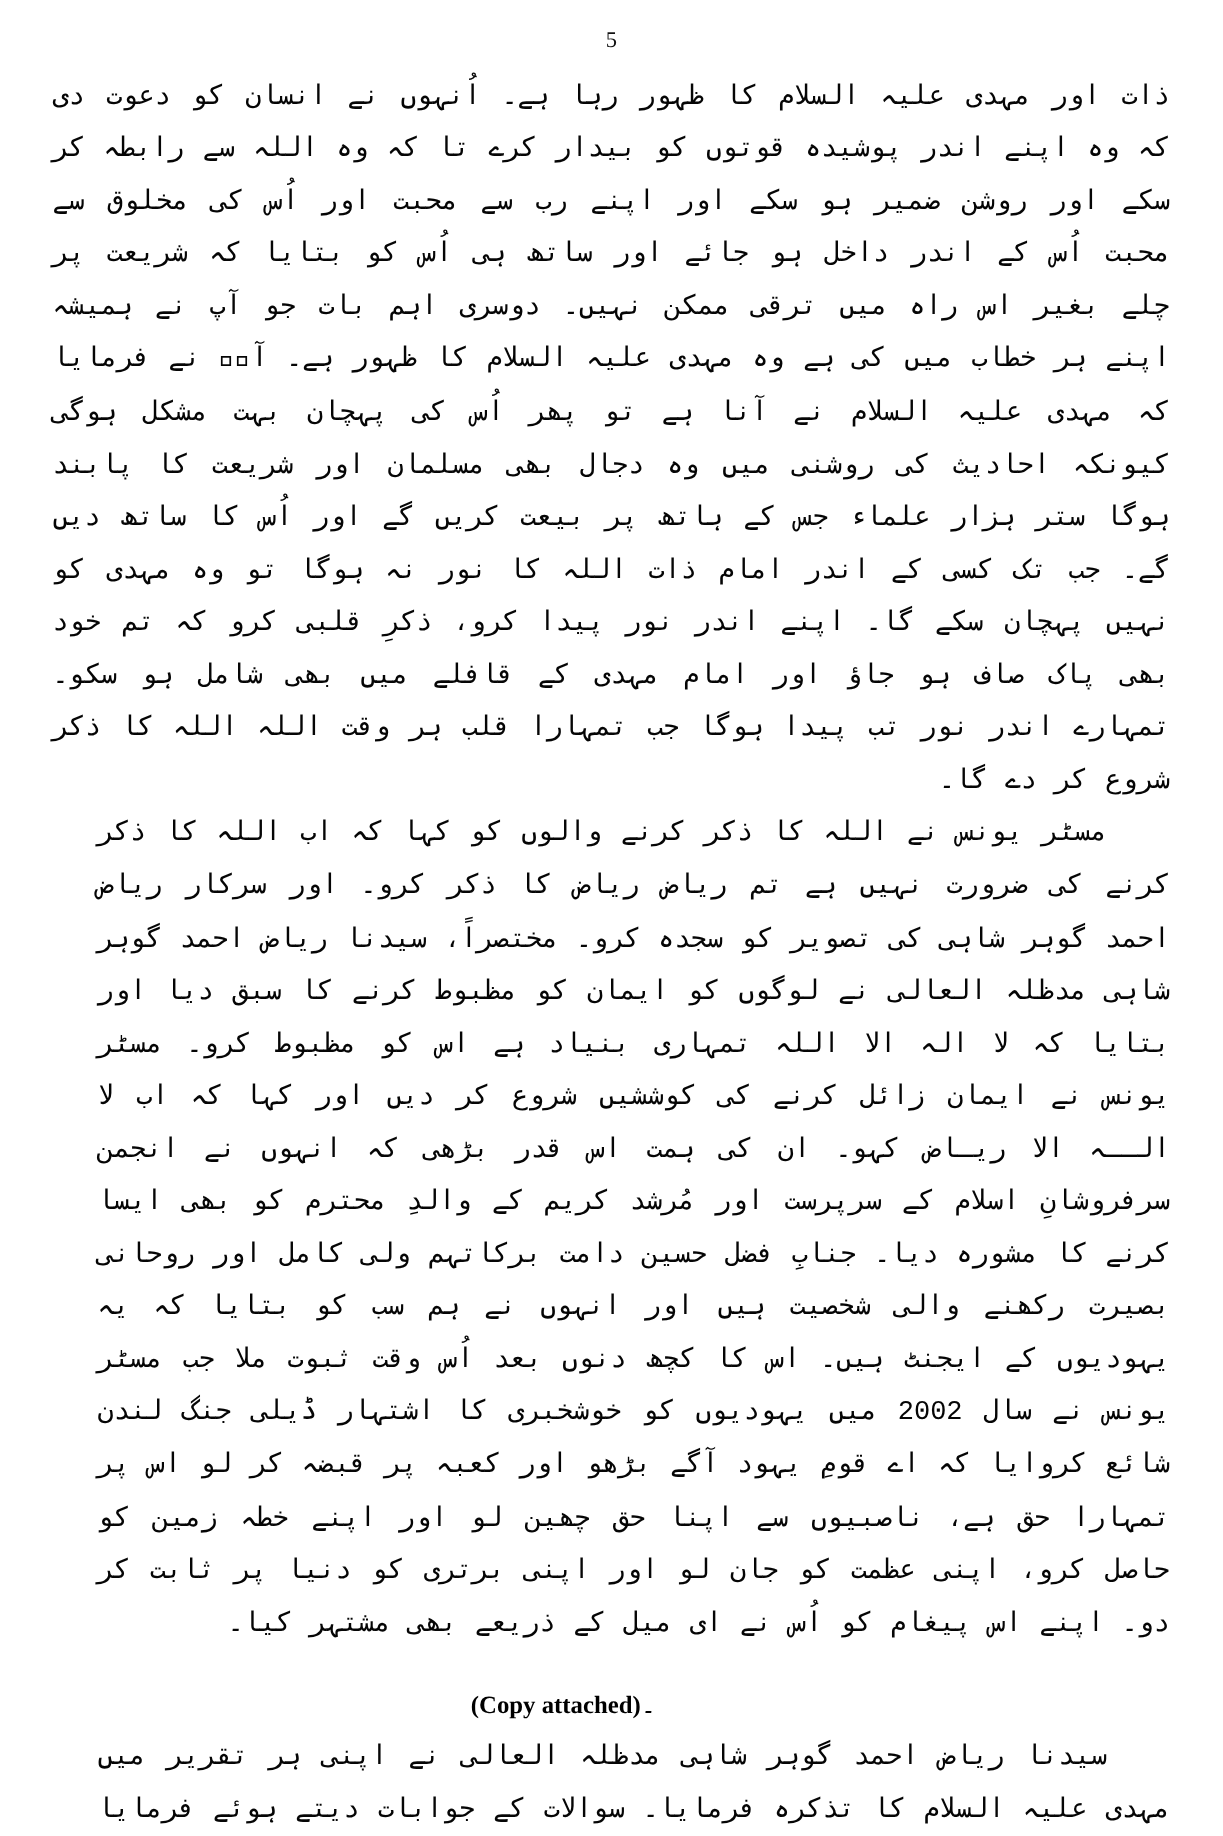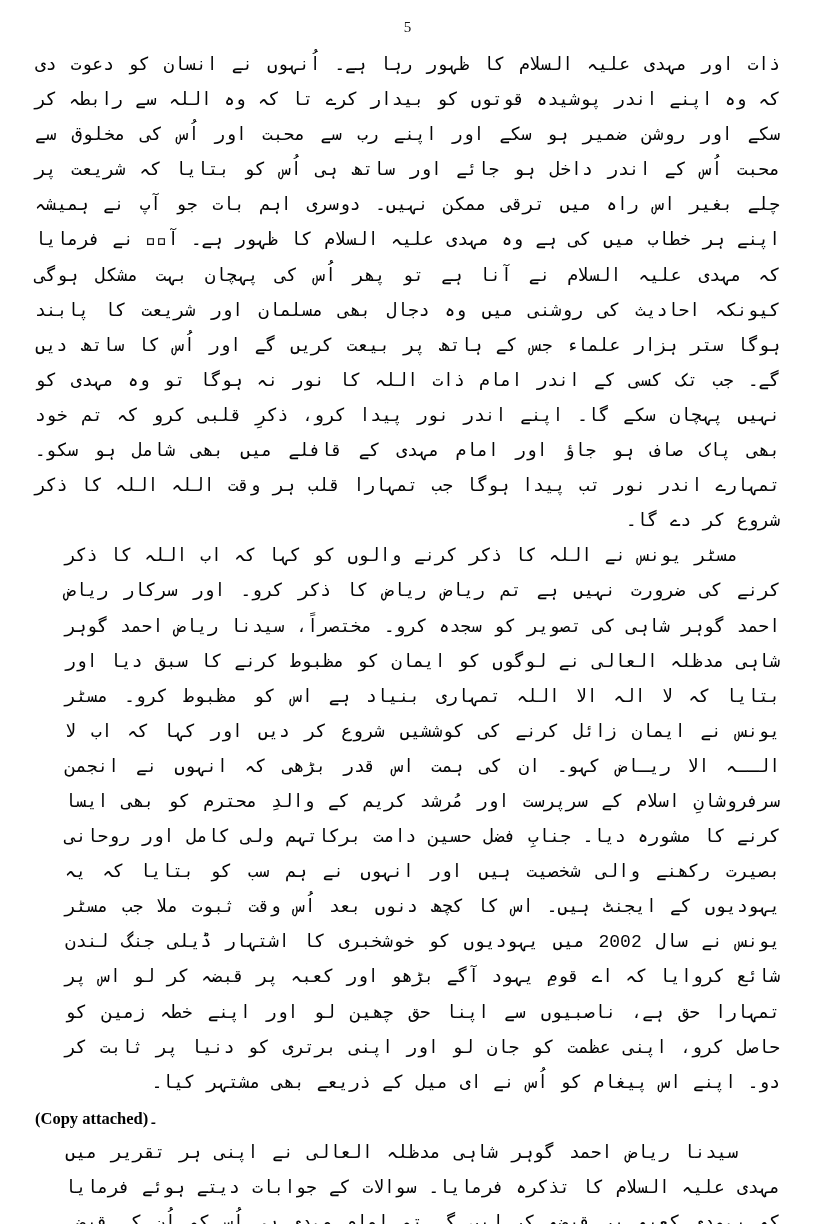--- a/index.html
+++ b/index.html
@@ -60,30 +60,31 @@
   }
 
   p.para.indent {
     text-indent: 42px;
     margin-left: 30px;
   }
 
   
   .attach-line {
     direction: ltr;
-    text-align: left;
+    text-align: right;
     font-family: "Liberation Serif", "DejaVu Serif", serif;
     font-weight: 700;
     font-size: 16.5px;
     line-height: 35.1px;
     color: #000000;
     
     margin-right: 46%;
     margin-left: 0;
     white-space: nowrap;
+    margin-top: 18px;
   }
 
   .attach-line .rtl-tail {
     direction: rtl;
     unicode-bidi: isolate;
     font-family: "DejaVu Sans", "Liberation Sans", sans-serif;
     font-weight: 500;
     font-size: 17.4px;
   }
 </style>

